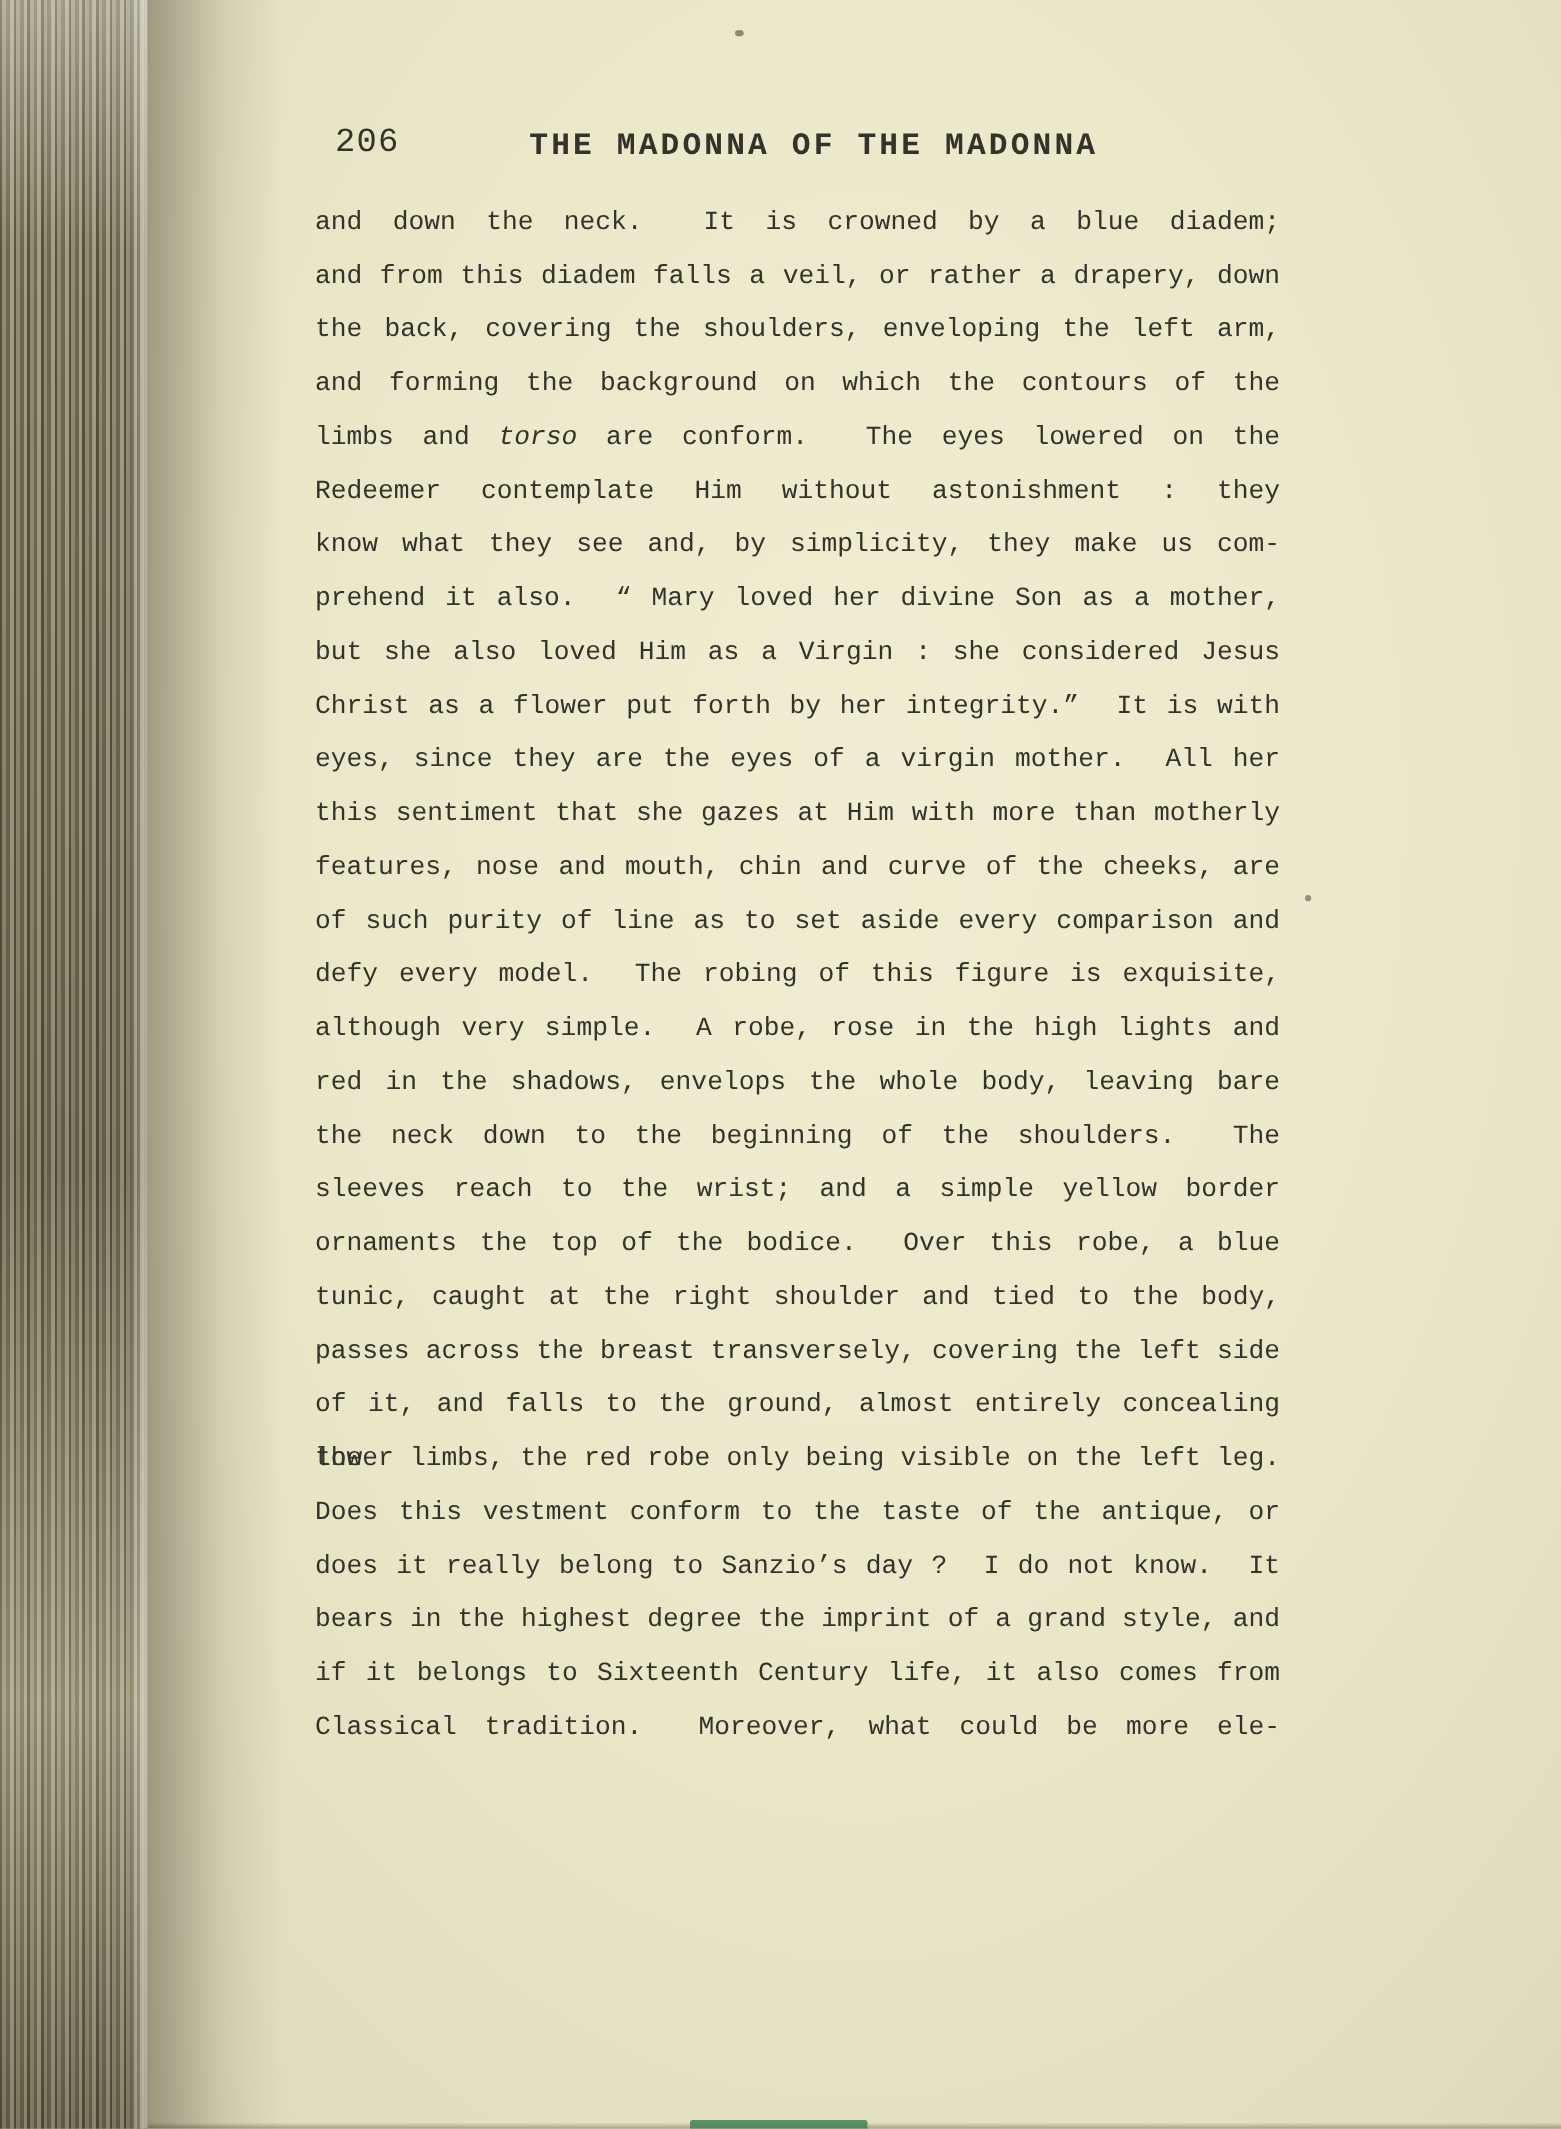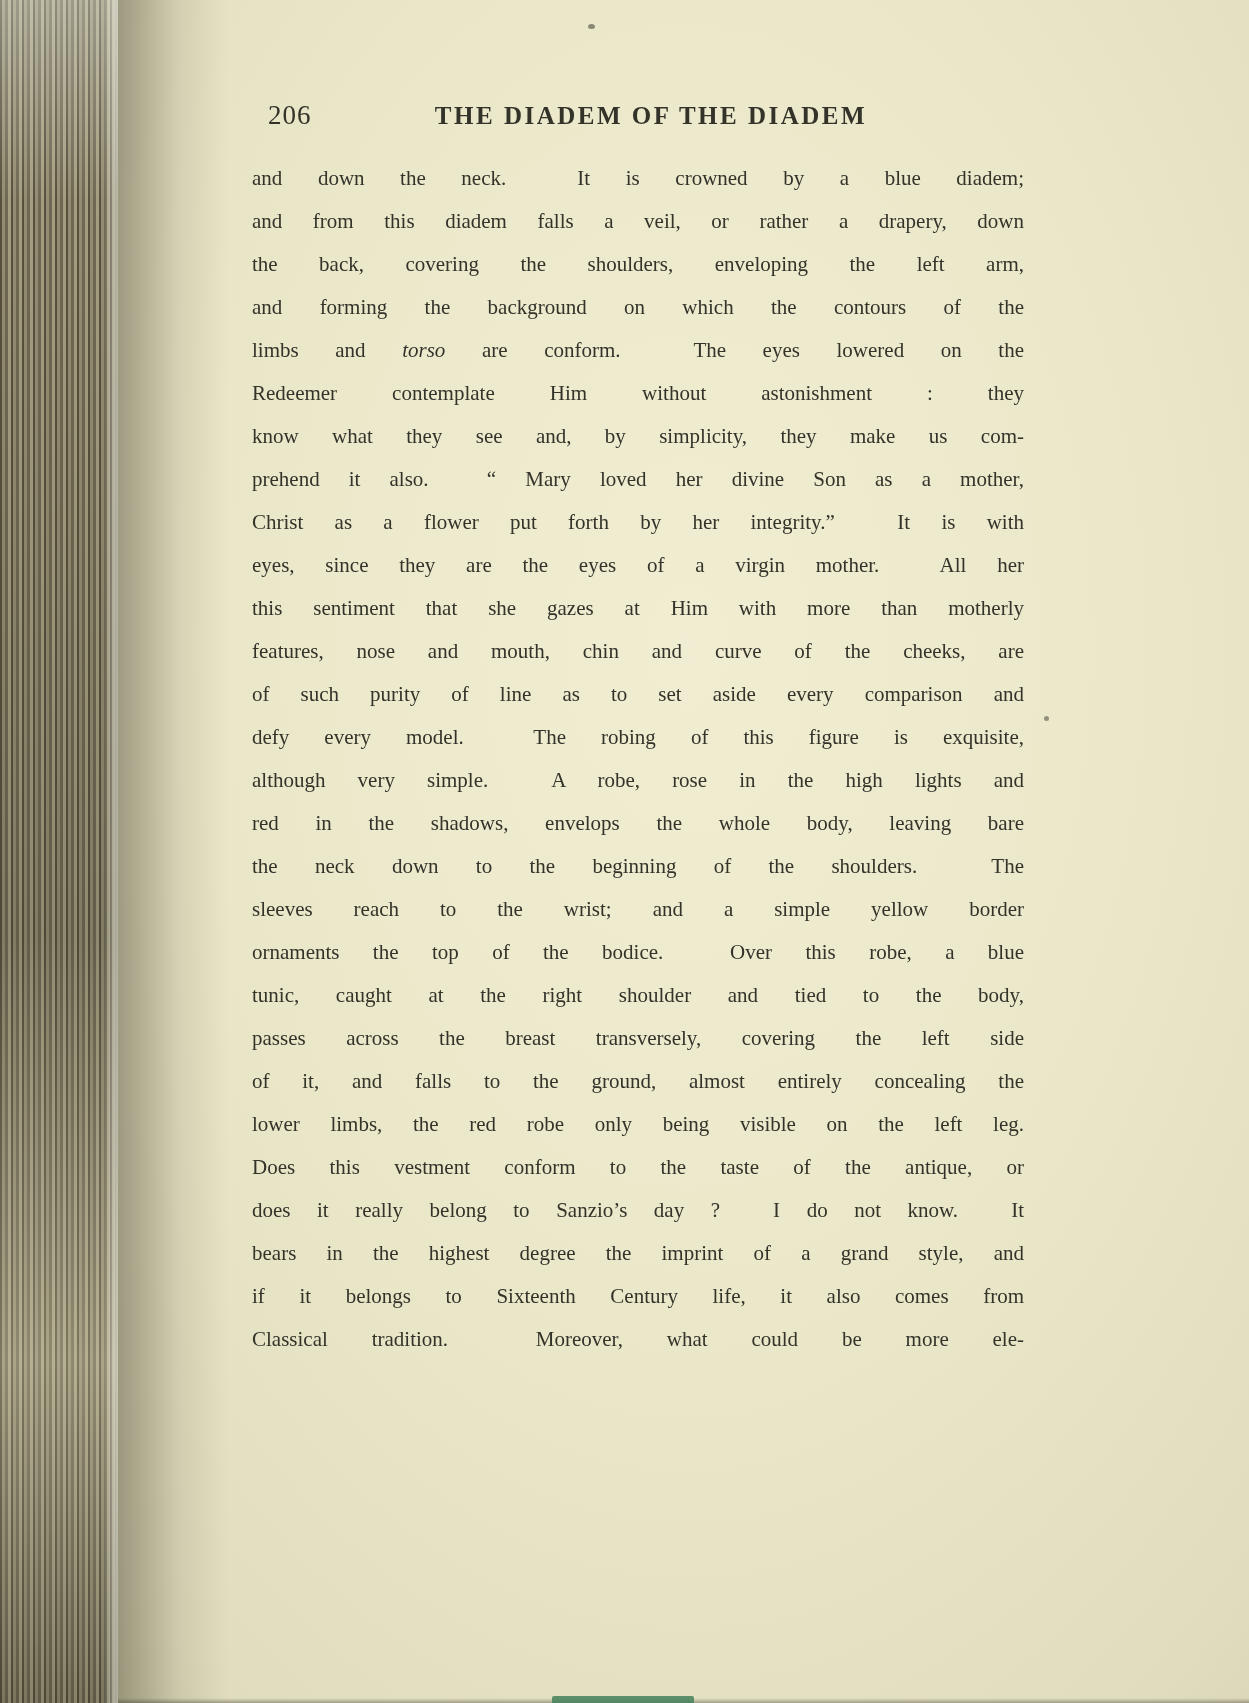--- a/index.html
+++ b/index.html
@@ -12,20 +12,21 @@
     position: relative;
     overflow: hidden;
     background: #d8d5b8;
     font-family: "Liberation Serif", serif;
   }
   .scan {
     position: absolute;
     inset: 0;
     background:
       radial-gradient(ellipse at 55% 38%, #f0edd2 0%, #eae7c9 50%, #e0ddbf 85%, #d6d3b4 100%);
+    font-family: Liberation Mono, monospace;
   }
   
   .binding {
     position: absolute;
     left: 0;
     top: 0;
     width: 118px;
     height: 100%;
     background:
       linear-gradient(180deg, rgba(250,250,240,0.35) 0%, rgba(250,250,240,0) 12%, rgba(30,28,18,0.15) 55%, rgba(240,235,205,0.25) 80%, rgba(30,28,18,0.2) 100%),
@@ -134,32 +135,33 @@
 <body>
 
 <div class="scan">
 
   <div class="binding"></div>
   <div class="binding-highlight"></div>
   <div class="gutter-shadow"></div>
 
   <div class="header-row">
     <span class="pagenum">206</span>
-    <span class="running-header">THE DIADEM OF THE DIADEM</span>
+    <span class="running-header">THE MADONNA OF THE MADONNA</span>
   </div>
 
   <div class="page-body">
       <div class="textline"><span>and down the neck.  It is crowned by a blue diadem;</span></div>
       <div class="textline"><span>and from this diadem falls a veil, or rather a drapery, down</span></div>
       <div class="textline"><span>the back, covering the shoulders, enveloping the left arm,</span></div>
       <div class="textline"><span>and forming the background on which the contours of the</span></div>
       <div class="textline"><span>limbs and </span><span class="italic">torso</span><span> are conform.  The eyes lowered on the</span></div>
       <div class="textline"><span>Redeemer contemplate Him without astonishment : they</span></div>
       <div class="textline"><span>know what they see and, by simplicity, they make us com-</span></div>
       <div class="textline"><span>prehend it also.  “ Mary loved her divine Son as a mother,</span></div>
+      <div class="textline"><span>but she also loved Him as a Virgin : she considered Jesus</span></div>
       <div class="textline"><span>Christ as a flower put forth by her integrity.”  It is with</span></div>
       <div class="textline"><span>eyes, since they are the eyes of a virgin mother.  All her</span></div>
       <div class="textline"><span>this sentiment that she gazes at Him with more than motherly</span></div>
       <div class="textline"><span>features, nose and mouth, chin and curve of the cheeks, are</span></div>
       <div class="textline"><span>of such purity of line as to set aside every comparison and</span></div>
       <div class="textline"><span>defy every model.  The robing of this figure is exquisite,</span></div>
       <div class="textline"><span>although very simple.  A robe, rose in the high lights and</span></div>
       <div class="textline"><span>red in the shadows, envelops the whole body, leaving bare</span></div>
       <div class="textline"><span>the neck down to the beginning of the shoulders.  The</span></div>
       <div class="textline"><span>sleeves reach to the wrist; and a simple yellow border</span></div>

